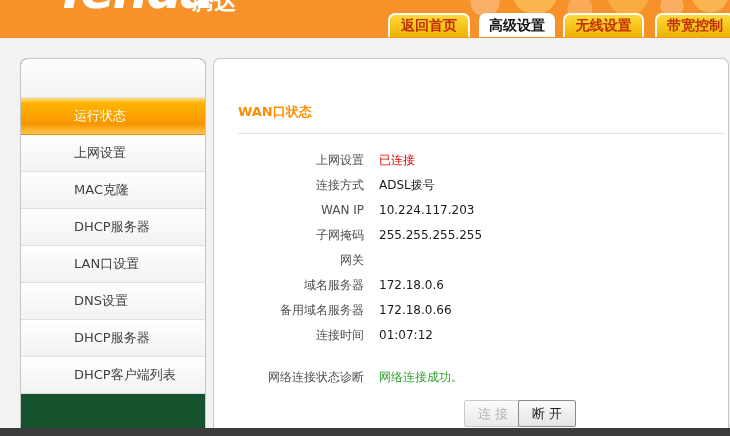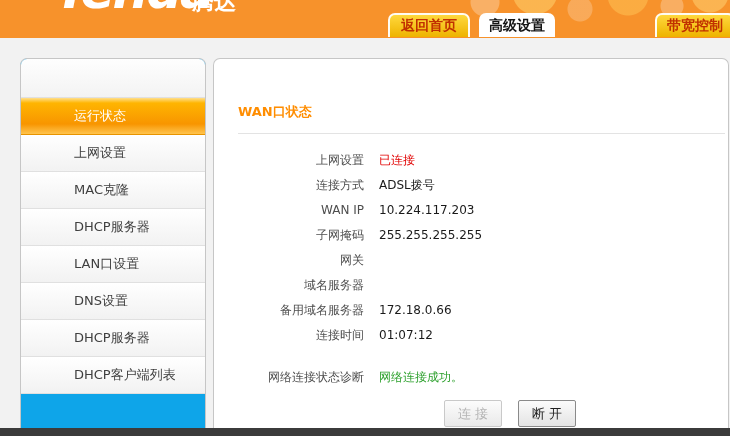--- a/index.html
+++ b/index.html
@@ -25,21 +25,21 @@
   .tab { position:absolute; top:13px; height:24px; z-index:2; border:2px solid rgba(255,255,255,.95); border-bottom:none;
          border-radius:7px 7px 0 0; text-align:center; line-height:20px; font-size:14px; font-weight:bold; cursor:pointer; }
   .tab-inactive { background:linear-gradient(#ffd83d,#eeb300); color:#c13000; }
   .tab-active   { background:#ffffff; color:#151515; }
   .tab1 { left:388px; width:82px; }
   .tab2 { left:479px; width:76px; }
   .tab3 { left:563px; width:81px; }
   .tab4 { left:655px; width:80px; }
 
   
-  .sidebar { position:absolute; left:20px; top:58px; width:186px; height:370px; background:#0ea5e9;
+  .sidebar { position:absolute; left:20px; top:58px; width:186px; height:370px; background:#14532d;
              border:1px solid #c6c6c6; border-bottom:none; border-radius:7px 7px 0 0; overflow:hidden; }
   .side-blank { height:39px; border-bottom:1px solid #e0e0e0; background:linear-gradient(#fefefe,#f3f3f3); }
   .side-item { height:37px; line-height:36px; border-bottom:1px solid #e0e0e0; padding-left:53px;
                font-size:13px; color:#3f3f3f; background:linear-gradient(#ffffff,#f2f2f2); cursor:pointer; }
   .side-item.active { background:linear-gradient(180deg,#ffdf8c 0%,#ffb501 14%,#f89500 72%,#ffc44e 100%);
                       color:#fff; border-bottom:1px solid #e89400; }
 
   
   .main { position:absolute; left:213px; top:58px; width:516px; height:370px; background:#fff;
           border:1px solid #c6c6c6; border-bottom:none; border-radius:7px 7px 0 0; }
@@ -48,38 +48,39 @@
   .rows { margin-top:14px; }
   .row { display:flex; height:25px; line-height:25px; font-size:12px; }
   .row-label { width:150px; text-align:right; color:#4e4e4e; }
   .row-value { margin-left:15px; color:#1a1a1a; }
   .value-red   { color:#e10000; }
   .value-green { color:#2ca02c; }
   .diag { margin-top:17px; }
 
   .btn { position:absolute; top:341px; width:58px; height:27px; font-size:13px; line-height:25px; text-align:center;
          border-radius:2px; font-family:"DejaVu Sans", sans-serif; }
-  .btn-connect    { left:230px; background:linear-gradient(#fcfcfc,#e9e9e9); border:1px solid #c9c9c9; color:#b5b5b5; }
+  .btn-connect    { left:250px; background:linear-gradient(#fcfcfc,#e9e9e9); border:1px solid #c9c9c9; color:#b5b5b5; }
   .btn-disconnect { left:304px; background:linear-gradient(#fbfbfb,#e4e4e4); border:1px solid #8a8a8a; color:#1f1f1f; cursor:pointer; }
 
   .bottom-bar { position:absolute; left:0; bottom:0; width:730px; height:8px; background:#3b3b3b; }
 </style>
 </head>
 <body>
 
 <div class="screen">
 
   <div class="header">
     <div class="header-deco"></div>
     <div class="logo-en">Tenda</div>
     <div class="logo-cn">腾达</div>
   </div>
 
   <div class="tab tab1 tab-inactive">返回首页</div>
   <div class="tab tab2 tab-active">高级设置</div>
+  <div class="tab tab3 tab-inactive">无线设置</div>
   <div class="tab tab4 tab-inactive">带宽控制</div>
 
   <div class="sidebar">
     <div class="side-blank"></div>
     <div class="side-item active">运行状态</div>
     <div class="side-item">上网设置</div>
     <div class="side-item">MAC克隆</div>
     <div class="side-item">DHCP服务器</div>
     <div class="side-item">LAN口设置</div>
     <div class="side-item">DNS设置</div>
@@ -105,20 +106,21 @@
       </div>
       <div class="row">
         <div class="row-label">子网掩码</div>
         <div class="row-value">255.255.255.255</div>
       </div>
       <div class="row">
         <div class="row-label">网关</div>
       </div>
       <div class="row">
         <div class="row-label">域名服务器</div>
+        <div class="row-value">172.18.0.6</div>
       </div>
       <div class="row">
         <div class="row-label">备用域名服务器</div>
         <div class="row-value">172.18.0.66</div>
       </div>
       <div class="row">
         <div class="row-label">连接时间</div>
         <div class="row-value">01:07:12</div>
       </div>
       <div class="row diag">

